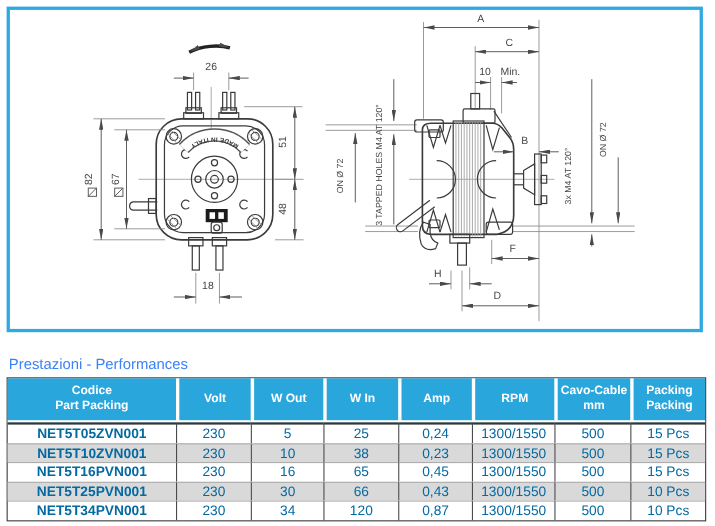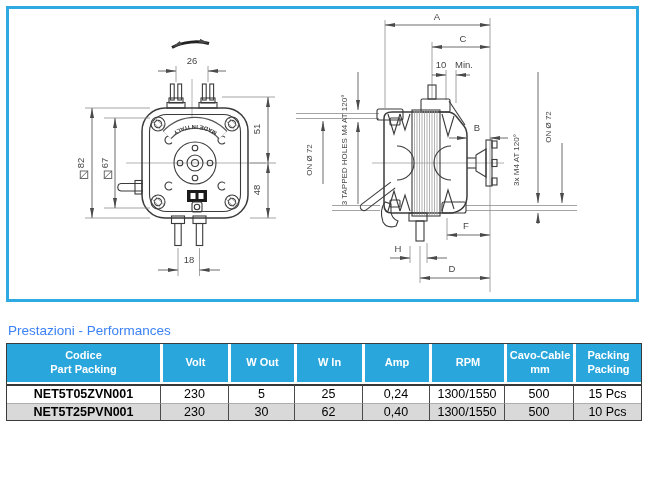--- a/index.html
+++ b/index.html
@@ -18,21 +18,21 @@
   .vt{font-size:8px;fill:#464646;}
   .perf-heading{position:absolute;left:8px;top:323px;font-size:13.5px;font-weight:normal;color:#3b82f6;}
   .tbl-wrap{position:absolute;left:6px;top:343px;width:530px;}
   table{width:100%;table-layout:fixed;border-collapse:separate;border-spacing:0;
         border:1.5px solid #3a3a3a;}
   th{background:#29a6dc;color:#fff;font-size:11px;font-weight:bold;text-align:center;
      vertical-align:middle;height:36px;padding:1px 0;line-height:1.25;
      border-left:3px solid #fff;}
   th:first-child{border-left:none;}
   th{border-bottom:2px solid #fff;}
-  td{font-size:12.5px;color:#000000;text-align:center;vertical-align:middle;
+  td{font-size:12.5px;color:#0369a1;text-align:center;vertical-align:middle;
      height:16.5px;padding:0;border-left:1.5px solid #4a4a4a;border-top:1px solid #adadad;}
   td:first-child{border-left:none;}
   tbody tr:first-child td{border-top:2px solid #353535;}
   tbody tr:nth-child(even){background:#d9d9d9;}
   td.part{font-weight:bold;}
 </style>
 </head>
 <body>
 
 <div class="stage">
@@ -358,25 +358,55 @@
             <td class="part">NET5T05ZVN001</td>
             <td>230</td>
             <td>5</td>
             <td>25</td>
             <td>0,24</td>
             <td>1300/1550</td>
             <td>500</td>
             <td>15 Pcs</td>
           </tr>
           <tr>
+            <td class="part">NET5T10ZVN001</td>
+            <td>230</td>
+            <td>10</td>
+            <td>38</td>
+            <td>0,23</td>
+            <td>1300/1550</td>
+            <td>500</td>
+            <td>15 Pcs</td>
+          </tr>
+          <tr>
+            <td class="part">NET5T16PVN001</td>
+            <td>230</td>
+            <td>16</td>
+            <td>65</td>
+            <td>0,45</td>
+            <td>1300/1550</td>
+            <td>500</td>
+            <td>15 Pcs</td>
+          </tr>
+          <tr>
             <td class="part">NET5T25PVN001</td>
             <td>230</td>
             <td>30</td>
-            <td>62</td>
-            <td>0,40</td>
+            <td>66</td>
+            <td>0,43</td>
+            <td>1300/1550</td>
+            <td>500</td>
+            <td>10 Pcs</td>
+          </tr>
+          <tr>
+            <td class="part">NET5T34PVN001</td>
+            <td>230</td>
+            <td>34</td>
+            <td>120</td>
+            <td>0,87</td>
             <td>1300/1550</td>
             <td>500</td>
             <td>10 Pcs</td>
           </tr>
         </tbody>
     </table>
   </div>
 </div>
 
 </body></html>

